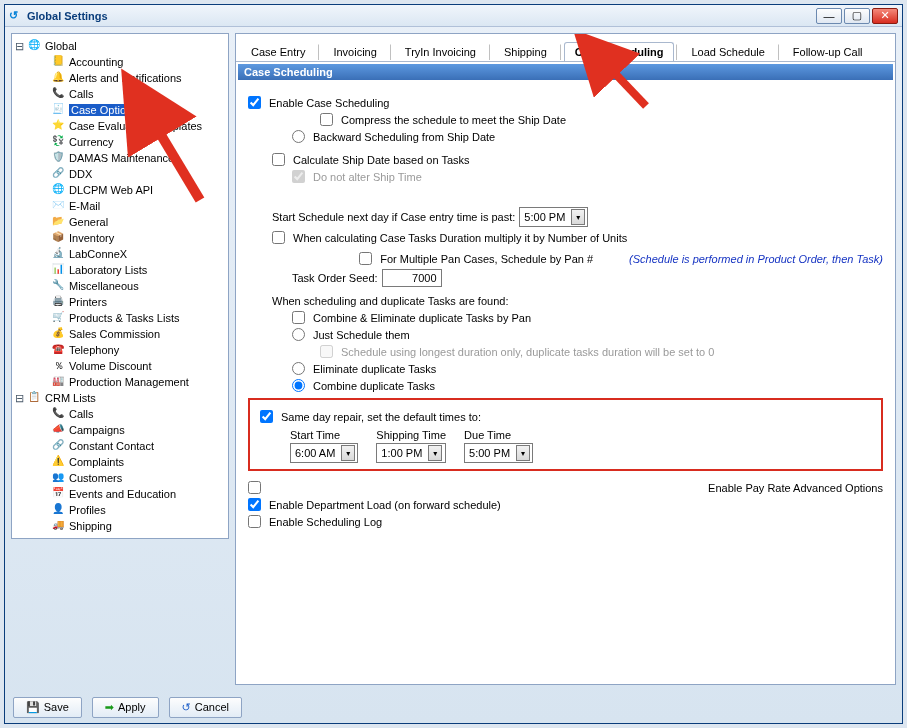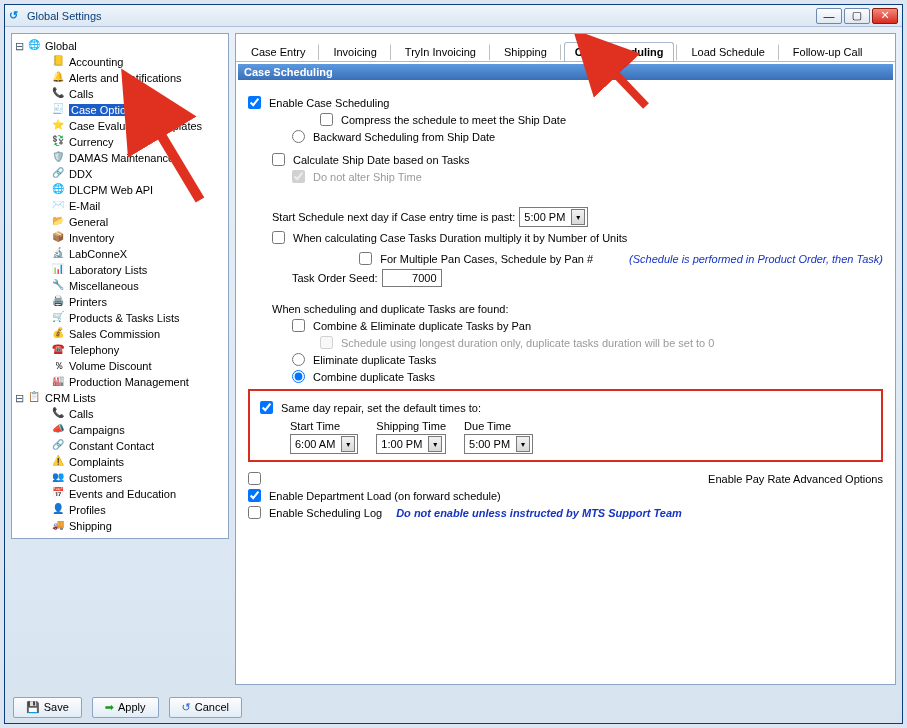--- a/index.html
+++ b/index.html
@@ -1,20 +1,20 @@
 <!DOCTYPE html>
 <html><head>
 <meta charset="utf-8">
 <style>
 * { box-sizing: border-box; margin: 0; padding: 0; font-family: "Segoe UI", Tahoma, Arial, sans-serif; font-size: 11px; }
 body { background: #dde6f0; padding: 4px; }
 .window { border: 1px solid #0a3d7b; background: linear-gradient(#e9f0f8,#d7e4f0); width: 899px; height: 720px; }
 .titlebar { height: 22px; background: linear-gradient(#f0f5fb,#dbe7f3); border-bottom: 1px solid #b0c0d8; display:flex; align-items:center; padding: 0 4px; }
 .titlebar .icon { width:14px; height:14px; margin-right:4px; color:#0a84d8; font-weight:bold; }
-.titlebar .title { font-weight:normal; color:#0a3d7b; }
+.titlebar .title { font-weight:bold; color:#0a3d7b; }
 .titlecontrols { margin-left:auto; display:flex; gap:2px; }
 .titlecontrols .btn { width:26px; height:16px; border:1px solid #6b89b0; background:linear-gradient(#fdfdfd,#e0e8f2); border-radius:2px; display:flex;align-items:center;justify-content:center; }
 .titlecontrols .close { background:linear-gradient(#f48a7b,#d82c1f); color:#fff; border-color:#8a1b10; }
 .body { display:flex; height:calc(100% - 22px - 32px); }
 .tree { width:218px; border:1px solid #8ea4c4; background:#fff; margin:6px; overflow:auto; padding:4px 2px; }
 .tree .node { display:flex; align-items:center; gap:3px; padding:1px 0 1px var(--indent,0px); white-space:nowrap; cursor:default; }
 .tree .node .tw { width:11px; color:#4a5a6a; text-align:center; }
 .tree .node .ic { width:14px; height:14px; display:inline-block; text-align:center; font-size:10px; }
 .tree .node.sel .lbl { background:#1a5cc8; color:#fff; padding:0 2px; }
 .main { flex:1; margin:6px 6px 6px 0; border:1px solid #8ea4c4; background:#fff; position:relative; overflow:hidden; }
@@ -277,26 +277,30 @@
         <div class="row indent1" style="margin-top:8px;justify-content:flex-end;">
           <input type="checkbox" style="">
           <span>For Multiple Pan Cases, Schedule by Pan #</span>
           <span class="note-blue">(Schedule is performed in Product Order, then Task)</span>
         </div>
         <div class="row indent2">
           <span>Task Order Seed:</span>
           <input class="inputnum" value="7000" style="">
         </div>
 
-        <div class="row indent1" style="margin-top:16px;">
+        <div class="row indent1" style="margin-top:8px;">
             <span>When scheduling and duplicate Tasks are found:</span>
           </div>
         <div class="row indent2">
             <input type="checkbox" style="">
             <span>Combine &amp; Eliminate duplicate Tasks by Pan</span>
+          </div>
+        <div class="row indent2">
+            <input type="radio" style="">
+            <span>Just Schedule them</span>
           </div>
         <div class="row indent3 disabled">
             <input type="checkbox" disabled="" style="">
             <span>Schedule using longest duration only, duplicate tasks duration will be set to 0</span>
           </div>
         <div class="row indent2">
             <input type="radio" style="">
             <span>Eliminate duplicate Tasks</span>
           </div>
         <div class="row indent2">
@@ -338,21 +342,20 @@
             <input type="checkbox" style="">
             <span>Enable Pay Rate Advanced Options</span>
           </div>
         <div class="row">
             <input type="checkbox" checked="" style="">
             <span>Enable Department Load (on forward schedule)</span>
           </div>
         <div class="row">
           <input type="checkbox" style="">
           <span>Enable Scheduling Log</span>
-          <span style="margin-left:10px;" class="note-blue-bold">Do not enable unless instructed by MTS Support Team</span>
         </div>
 
       </div>
 
       <div class="arrow" style="left:360px; top:22px;">
         <svg width="60" height="60">
             <defs>
               <marker id="ah1" markerWidth="8" markerHeight="8" refX="2" refY="4" orient="auto">
                 <polygon points="0 0, 8 4, 0 8" fill="#e03020"></polygon>
               </marker>

